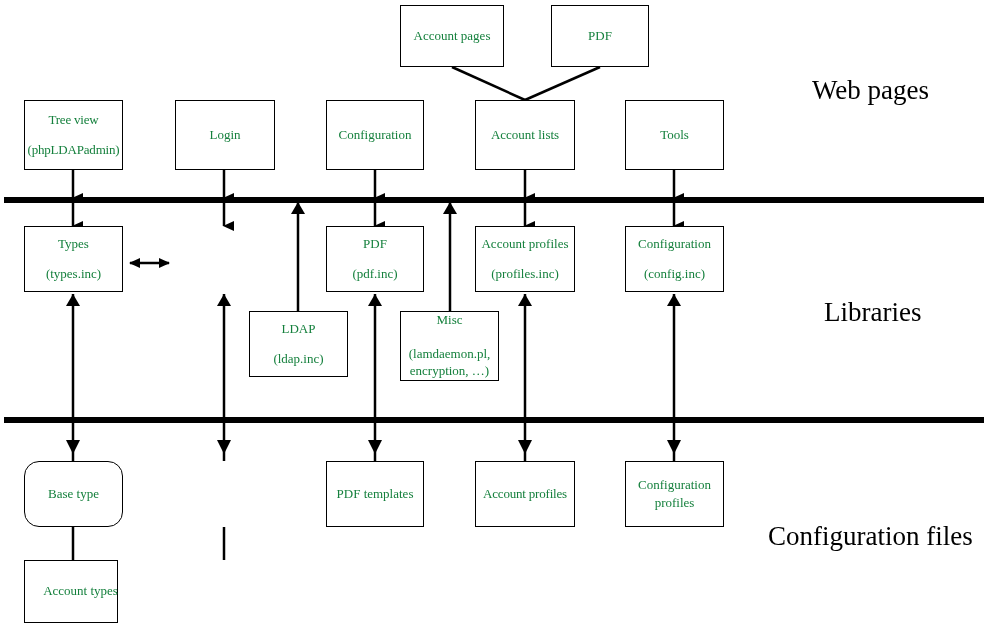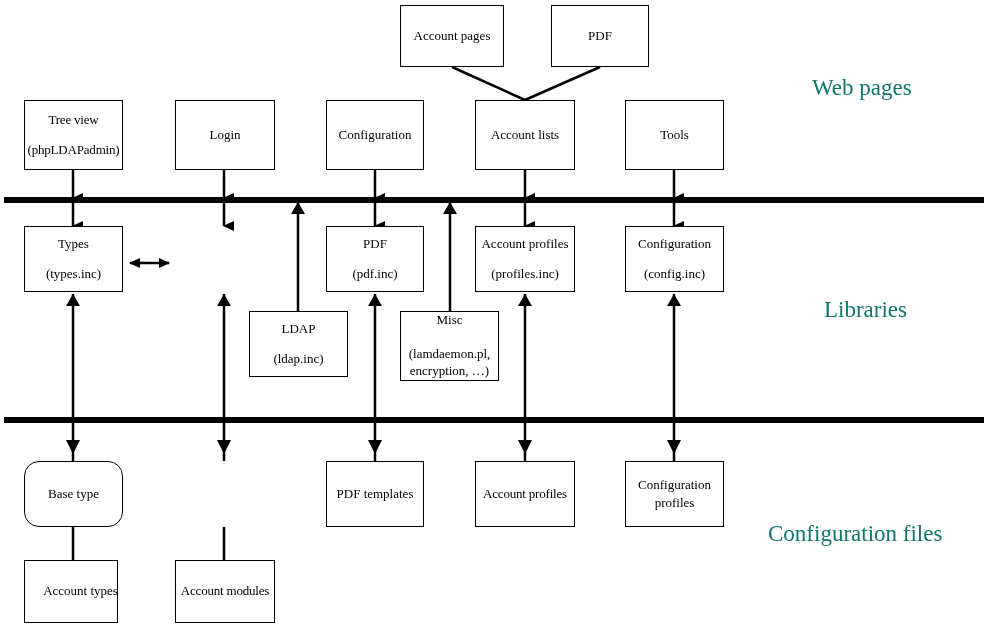--- a/index.html
+++ b/index.html
@@ -19,21 +19,21 @@
   .node {
     position: absolute;
     box-sizing: border-box;
     border: 1px solid #000000;
     background: #ffffff;
     display: flex;
     flex-direction: column;
     align-items: center;
     justify-content: center;
     text-align: center;
-    color: #000000;
+    color: #15803d;
     font-family: "Liberation Serif", "DejaVu Serif", serif;
     font-size: 13px;
     line-height: 1.25;
     z-index: 3;
   }
   .node .ln {
     display: block;
     white-space: nowrap;
   }
   .node .ln2 {
@@ -41,23 +41,23 @@
   }
   .node.two-line-tight .ln2 {
     margin-top: 2px;
   }
   .node.wide-text .ln {
     white-space: nowrap;
     letter-spacing: -0.2px;
   }
   .tier-label {
     position: absolute;
-    color: #0f766e;
+    color: #000000;
     font-family: "Liberation Serif", "DejaVu Serif", serif;
-    font-size: 23px;
+    font-size: 27px;
     white-space: nowrap;
     z-index: 3;
   }
   .bar {
     position: absolute;
     background: #000000;
     height: 6px;
     z-index: 4;
   }
   svg.edges {
@@ -265,21 +265,18 @@
 
   <div class="node two-line-tight" style="left:625px; top:461px; width:99px; height:66px;">
     <span class="ln">Configuration</span>
     <span class="ln ln2">profiles</span>
   </div>
 
   <div class="node" style="left:24px; top:560px; width:94px; height:63px;padding-left:19px;">
     <span class="ln">Account types</span>
   </div>
 
-  <div class="node wide-text" style="left:175px; top:560px; width:100px; height:63px;">
-    <span class="ln">Account modules</span>
-  </div>
 
   <div class="tier-label" style="left:812px; top:75px;">Web pages</div>
   <div class="tier-label" style="left:824px; top:297px;">Libraries</div>
   <div class="tier-label" style="left:768px; top:521px;">Configuration files</div>
 
 </div>
 
 </body></html>

